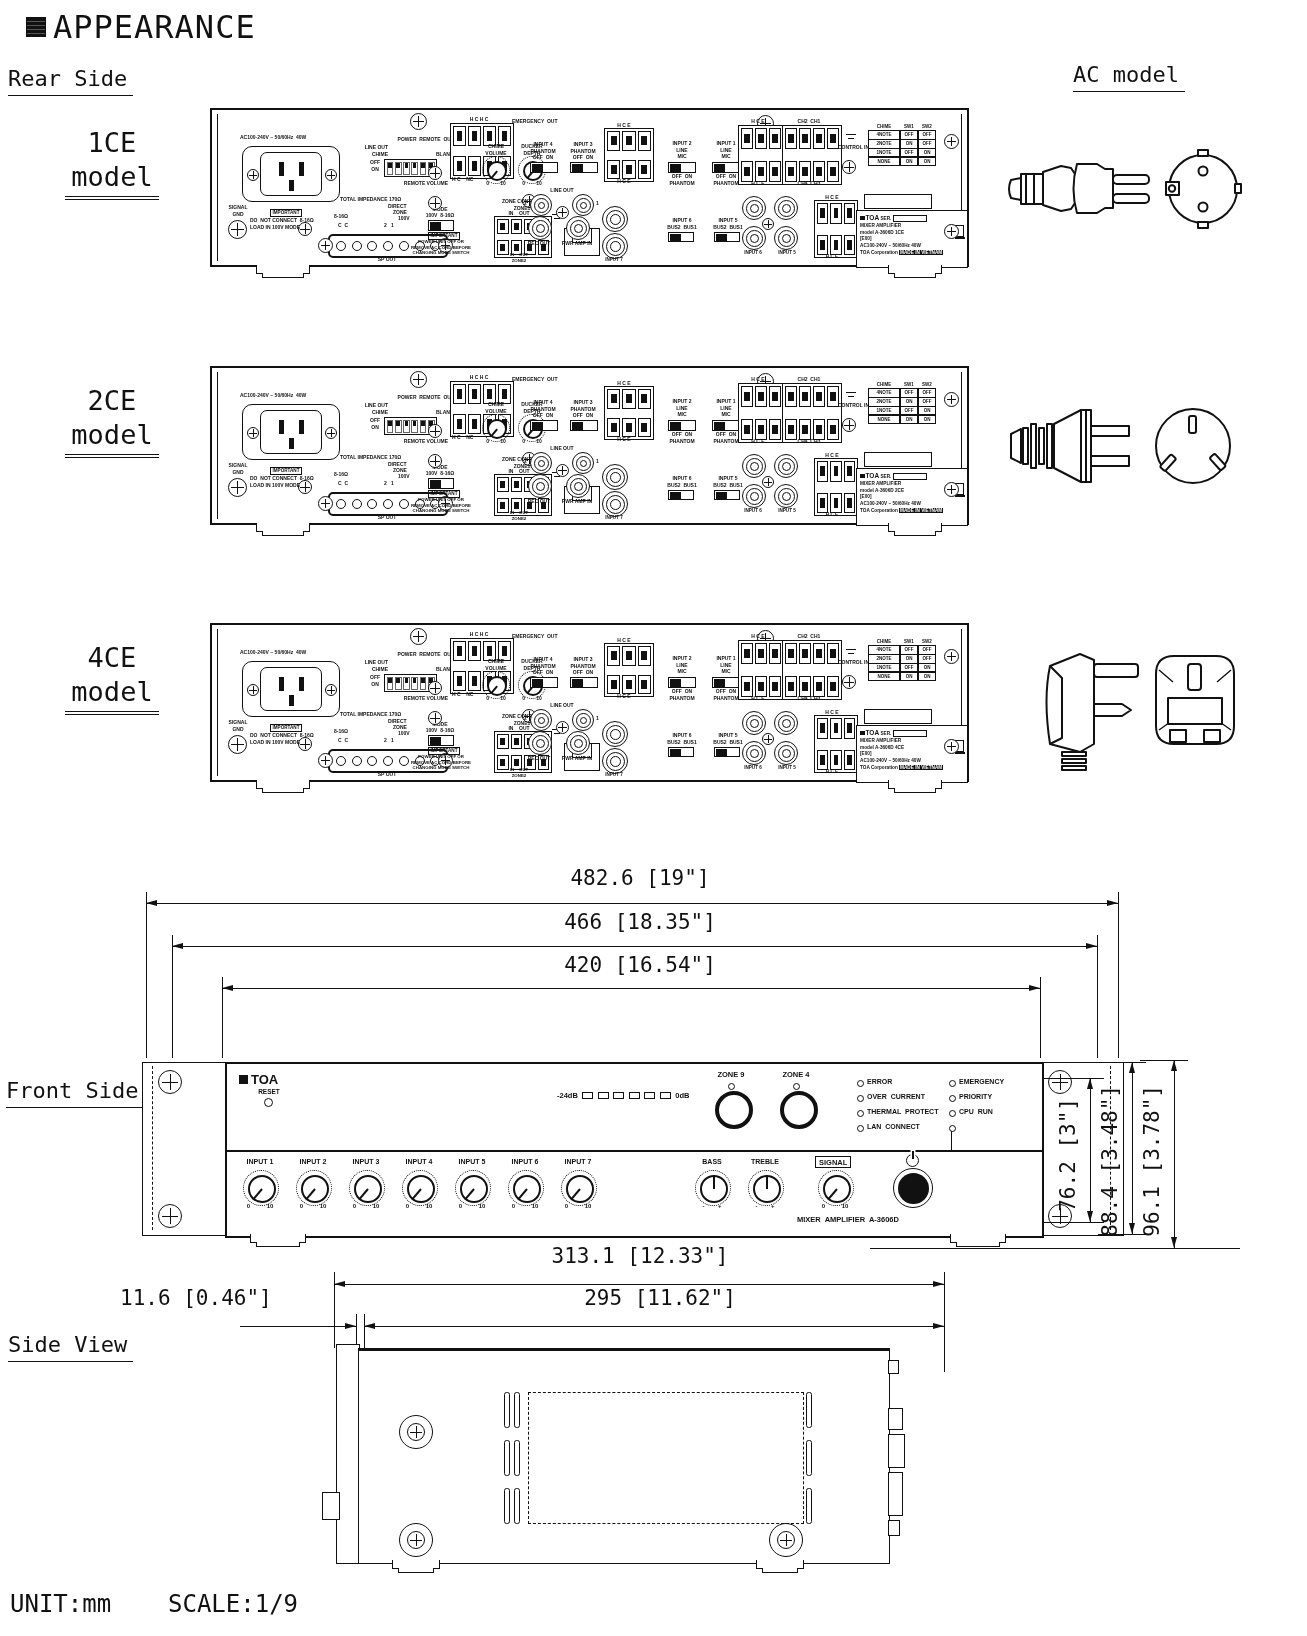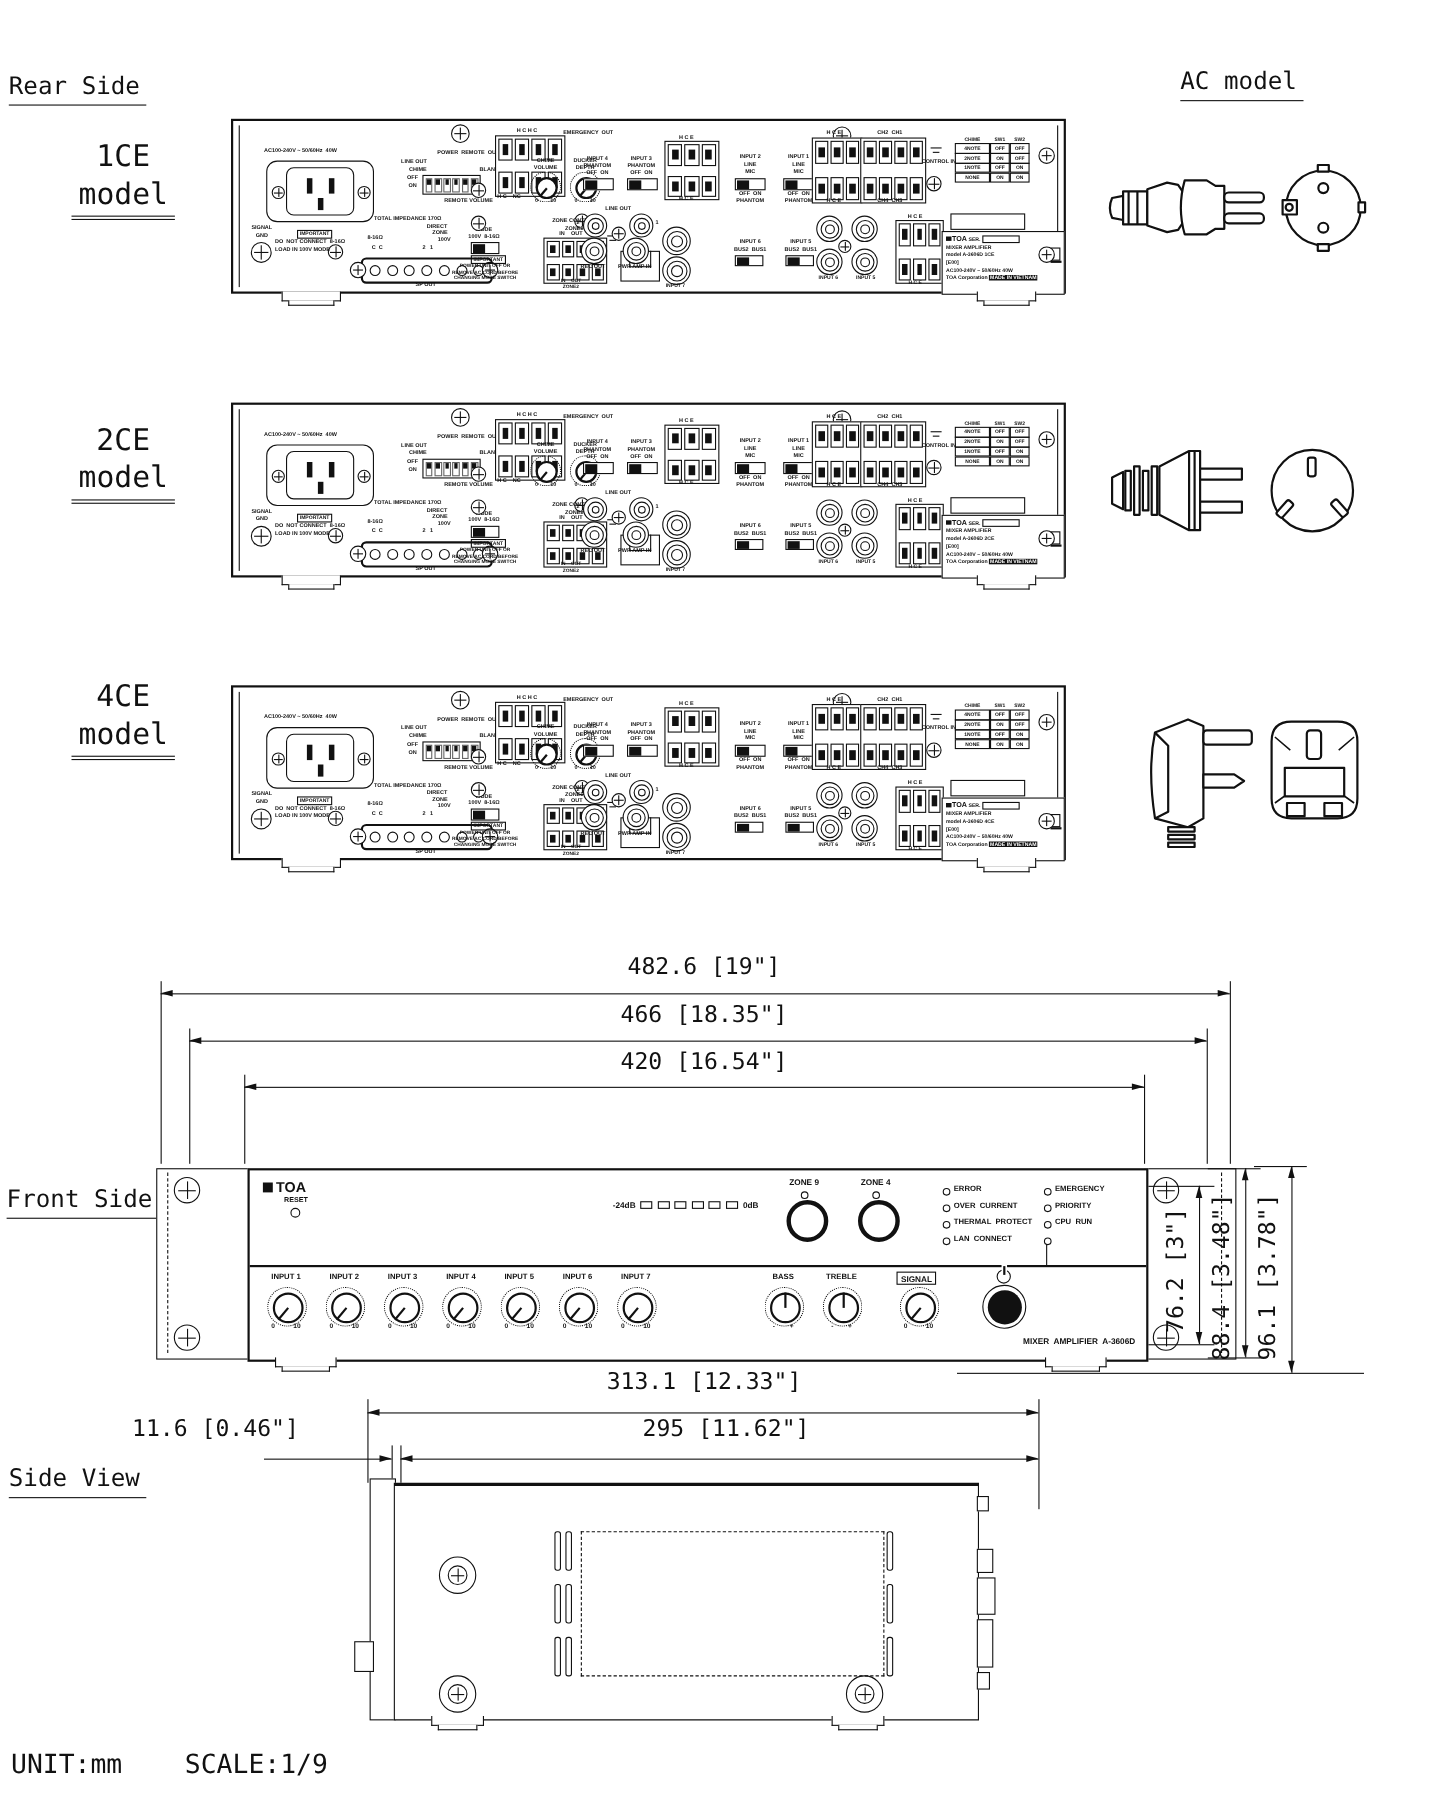--- a/index.html
+++ b/index.html
@@ -69,21 +69,21 @@
   .weee::after{content:"";position:absolute;left:-1.5px;right:-1.5px;bottom:-2.5px;height:1.4px;background:#111}
   .inv{background:#111;color:#fff;padding:0 1px}
   .foot{position:absolute;background:#fff;border:1.6px solid #111;border-top:none;height:8px}
   .foot::after{content:"";position:absolute;left:5px;right:5px;top:100%;height:4px;background:#fff;border:1.6px solid #111;border-top:none}
   .serblank{position:absolute;border:1.5px solid #111;background:#fff}
   
   .ear{position:absolute;border:1.6px solid #111;background:#fff}
   .fpanel{position:absolute;border:2.6px solid #111;background:#fff}
   .fdiv{position:absolute;left:0;right:0;border-top:2.2px solid #111}
   .ft{position:absolute;font:bold 7.5px/1.25 "Liberation Sans",sans-serif;white-space:pre;text-align:center}
-  .ft.l{text-align:left}.ft.r{text-align:right}
+  .ft.l{text-align:left}.ft.r{text-align:left}
   .flogo{position:absolute;display:flex;align-items:center;gap:3px;font:bold 13px "Liberation Sans",sans-serif}
   .flogo .sq{width:9px;height:9px;background:#111}
   .meter{position:absolute;display:flex;align-items:center;gap:4.5px;font:bold 7.5px "Liberation Sans",sans-serif}
   .seg{width:9px;height:5.5px;border:1.1px solid #111;background:#fff;display:inline-block}
   .zbtn{position:absolute;border:4px solid #111;border-radius:50%;background:#fff}
   .fknob{position:absolute;border:2.3px solid #111;border-radius:50%;background:#fff}
   .fknob::before{content:"";position:absolute;left:50%;top:50%;width:2px;height:58%;background:#111;transform-origin:50% 0;transform:translateX(-50%) rotate(40deg)}
   .fknob.up::before{transform:translateX(-50%) rotate(180deg)}
   .mbox{position:absolute;border:1.3px solid #111;font:bold 7.5px "Liberation Sans",sans-serif;padding:.5px 3px;white-space:nowrap}
   .pbtn{position:absolute;border:1.7px solid #111;border-radius:50%;background:#fff}
@@ -92,26 +92,30 @@
   .pwr::after{content:"";position:absolute;left:50%;top:-4px;width:2px;height:8px;margin-left:-1px;background:#111;box-shadow:0 0 0 1.5px #fff}
   .wash{position:absolute;border:1.5px solid #111;border-radius:50%;background:#fff}
   .slot{position:absolute;width:4px;border:1.1px solid #111;border-radius:2.5px;background:#fff}
   .box{position:absolute;border:1.6px solid #111;background:#fff}
 </style>
 </head>
 <body>
 
 <div class="page">
 
+  <div class="ttl">
+      <span class="sq"></span>
+      <span>APPEARANCE</span>
+    </div>
   <div class="vlbl" style="left:8px;top:66px">Rear Side</div>
   <div class="vlbl" style="left:1073px;top:62px">AC model</div>
 
   <div class="mlbl" style="left:42px;top:126px"><div>1CE</div><div class="u2">model</div></div>
   <div class="mlbl" style="left:42px;top:384px"><div>2CE</div><div class="u2">model</div></div>
-  <div class="mlbl" style="left:42px;top:617px"><div>4CE</div><div class="u2">model</div></div>
+  <div class="mlbl" style="left:42px;top:641px"><div>4CE</div><div class="u2">model</div></div>
 
   <div class="ab" style="left:210px;top:108px">
   <div class="rp">
     <span class="edge" style="left:5px"></span>
     <span class="edge" style="right:5px"></span>
     <span class="scr" style="left:198px;top:3px;width:15px;height:15px"></span>
     <span class="scr" style="left:545px;top:5px;width:15px;height:15px"></span>
 
     <div class="t l" style="left:28px;top:24px">AC100-240V ~ 50/60Hz  40W</div>
     <div class="inlet" style="left:30px;top:36px;width:96px;height:54px">

